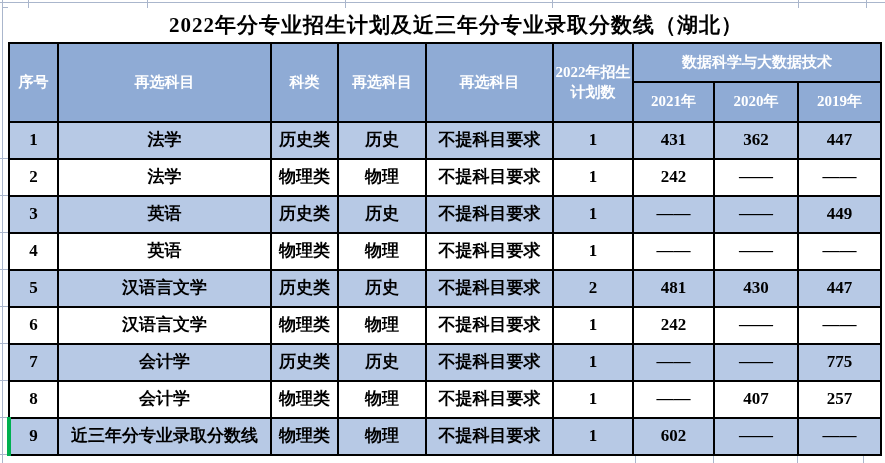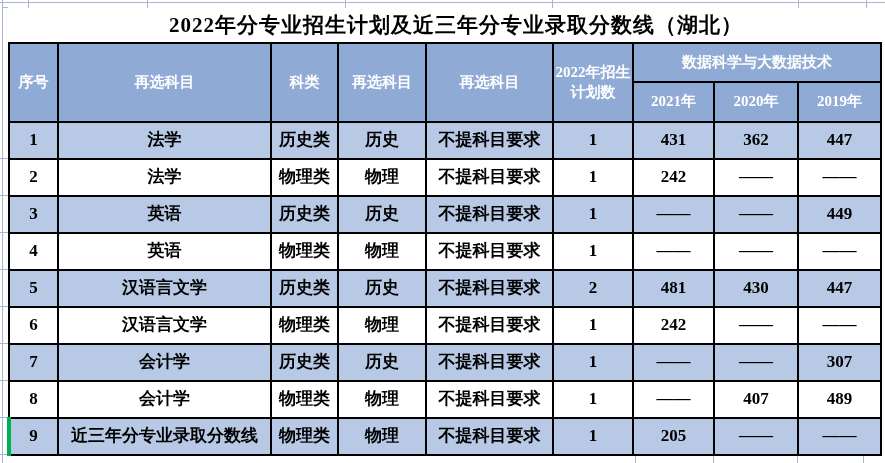--- a/index.html
+++ b/index.html
@@ -171,40 +171,40 @@
     </tr>
     <tr class="alt">
       <td>7</td>
       <td>会计学</td>
       <td>历史类</td>
       <td>历史</td>
       <td>不提科目要求</td>
       <td>1</td>
       <td>——</td>
       <td>——</td>
-      <td>307</td>
+      <td>775</td>
     </tr>
     <tr>
       <td>8</td>
       <td>会计学</td>
       <td>物理类</td>
       <td>物理</td>
       <td>不提科目要求</td>
       <td>1</td>
       <td>——</td>
       <td>407</td>
-      <td>489</td>
+      <td>257</td>
     </tr>
     <tr class="alt">
       <td>9</td>
       <td>近三年分专业录取分数线</td>
       <td>物理类</td>
       <td>物理</td>
       <td>不提科目要求</td>
       <td>1</td>
-      <td>205</td>
+      <td>602</td>
       <td>——</td>
       <td>——</td>
     </tr>
   </tbody>
 </table>
 
 <div id="row9-marker"></div>
 
 </body></html>

